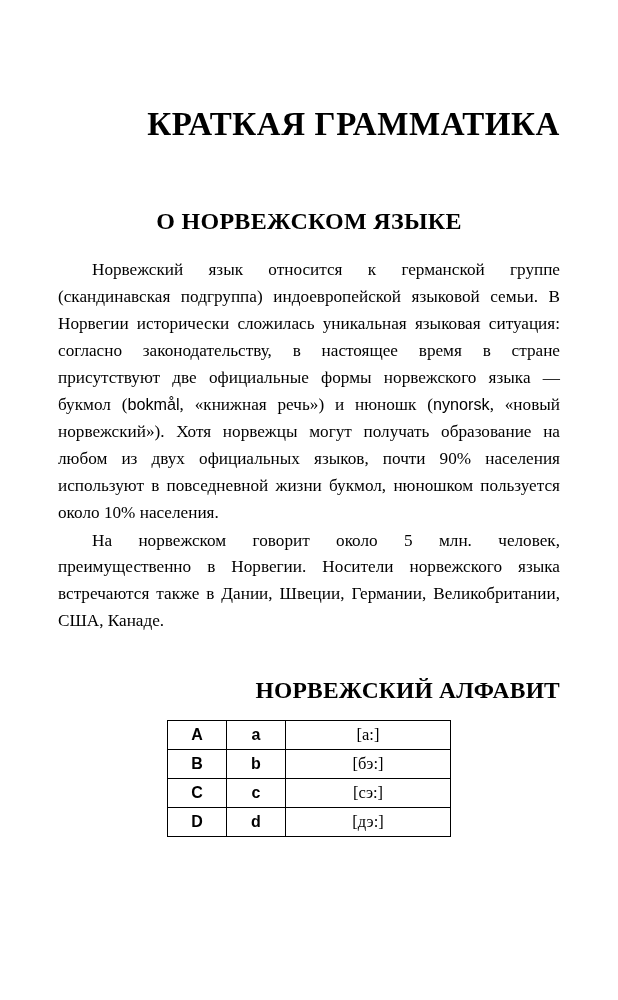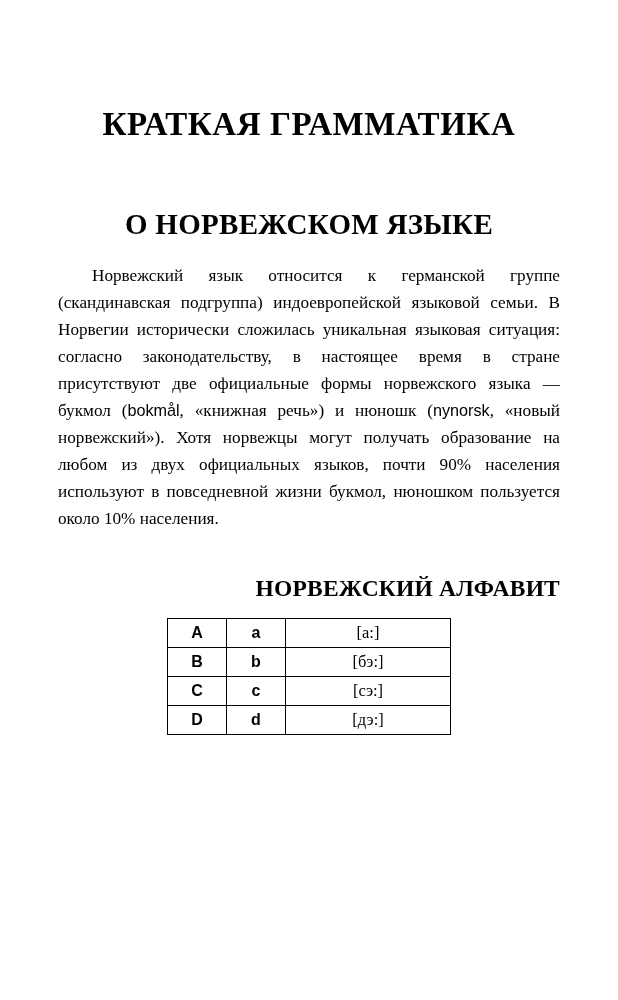--- a/index.html
+++ b/index.html
@@ -17,34 +17,34 @@
   .page {
     position: relative;
     width: 618px;
     height: 1000px;
     box-sizing: border-box;
     padding: 0 58px;
   }
   .chapter-title {
     margin: 0;
     padding-top: 106px;
-    text-align: center;
+    text-align: right;
     font-family: "Liberation Serif", serif;
     font-weight: bold;
     font-size: 33px;
     letter-spacing: 0.6px;
     line-height: 1.1;
   }
   .section-title {
     margin: 0;
     padding-top: 66px;
     text-align: center;
     font-family: "Liberation Serif", serif;
     font-weight: bold;
-    font-size: 29px;
+    font-size: 24px;
     letter-spacing: 0.3px;
   }
   .body-text {
     margin: 0;
     padding-top: 22px;
     text-align: justify;
     text-justify: inter-word;
     font-size: 17.2px;
     line-height: 1.565;
     text-indent: 34px;
@@ -102,20 +102,21 @@
 </head>
 <body>
 
 <div class="page">
 
   <h1 class="chapter-title">КРАТКАЯ ГРАММАТИКА</h1>
 
   <h2 class="section-title">О НОРВЕЖСКОМ ЯЗЫКЕ</h2>
 
   <p class="body-text">Норвежский язык относится к германской группе (скандинавская подгруппа) индоевропейской языковой семьи. В Норвегии исторически сложилась уникальная языковая ситуация: согласно законодательству, в настоящее время в стране присутствуют две официальные формы норвежского языка — <span class="it">букмол</span> (<span class="bd">bokmål</span>, «книжная речь») и <span class="it">нюношк</span> (<span class="bd">nynorsk</span>, «новый норвежский»). Хотя норвежцы могут получать образование на любом из двух официальных языков, почти 90% населения используют в повседневной жизни букмол, нюношком пользуется около 10% населения.</p>
+  <p class="body-text second">На норвежском говорит около 5 млн. человек, преимущественно в Норвегии. Носители норвежского языка встречаются также в Дании, Швеции, Германии, Великобритании, США, Канаде.</p>
 
   <h2 class="alphabet-title">НОРВЕЖСКИЙ АЛФАВИТ</h2>
 
   <div class="alphabet-wrap">
     <table class="alphabet">
       <tbody>
           <tr>
             <td class="col-upper">A</td>
             <td class="col-lower">a</td>
             <td class="col-trans">[а:]</td>

